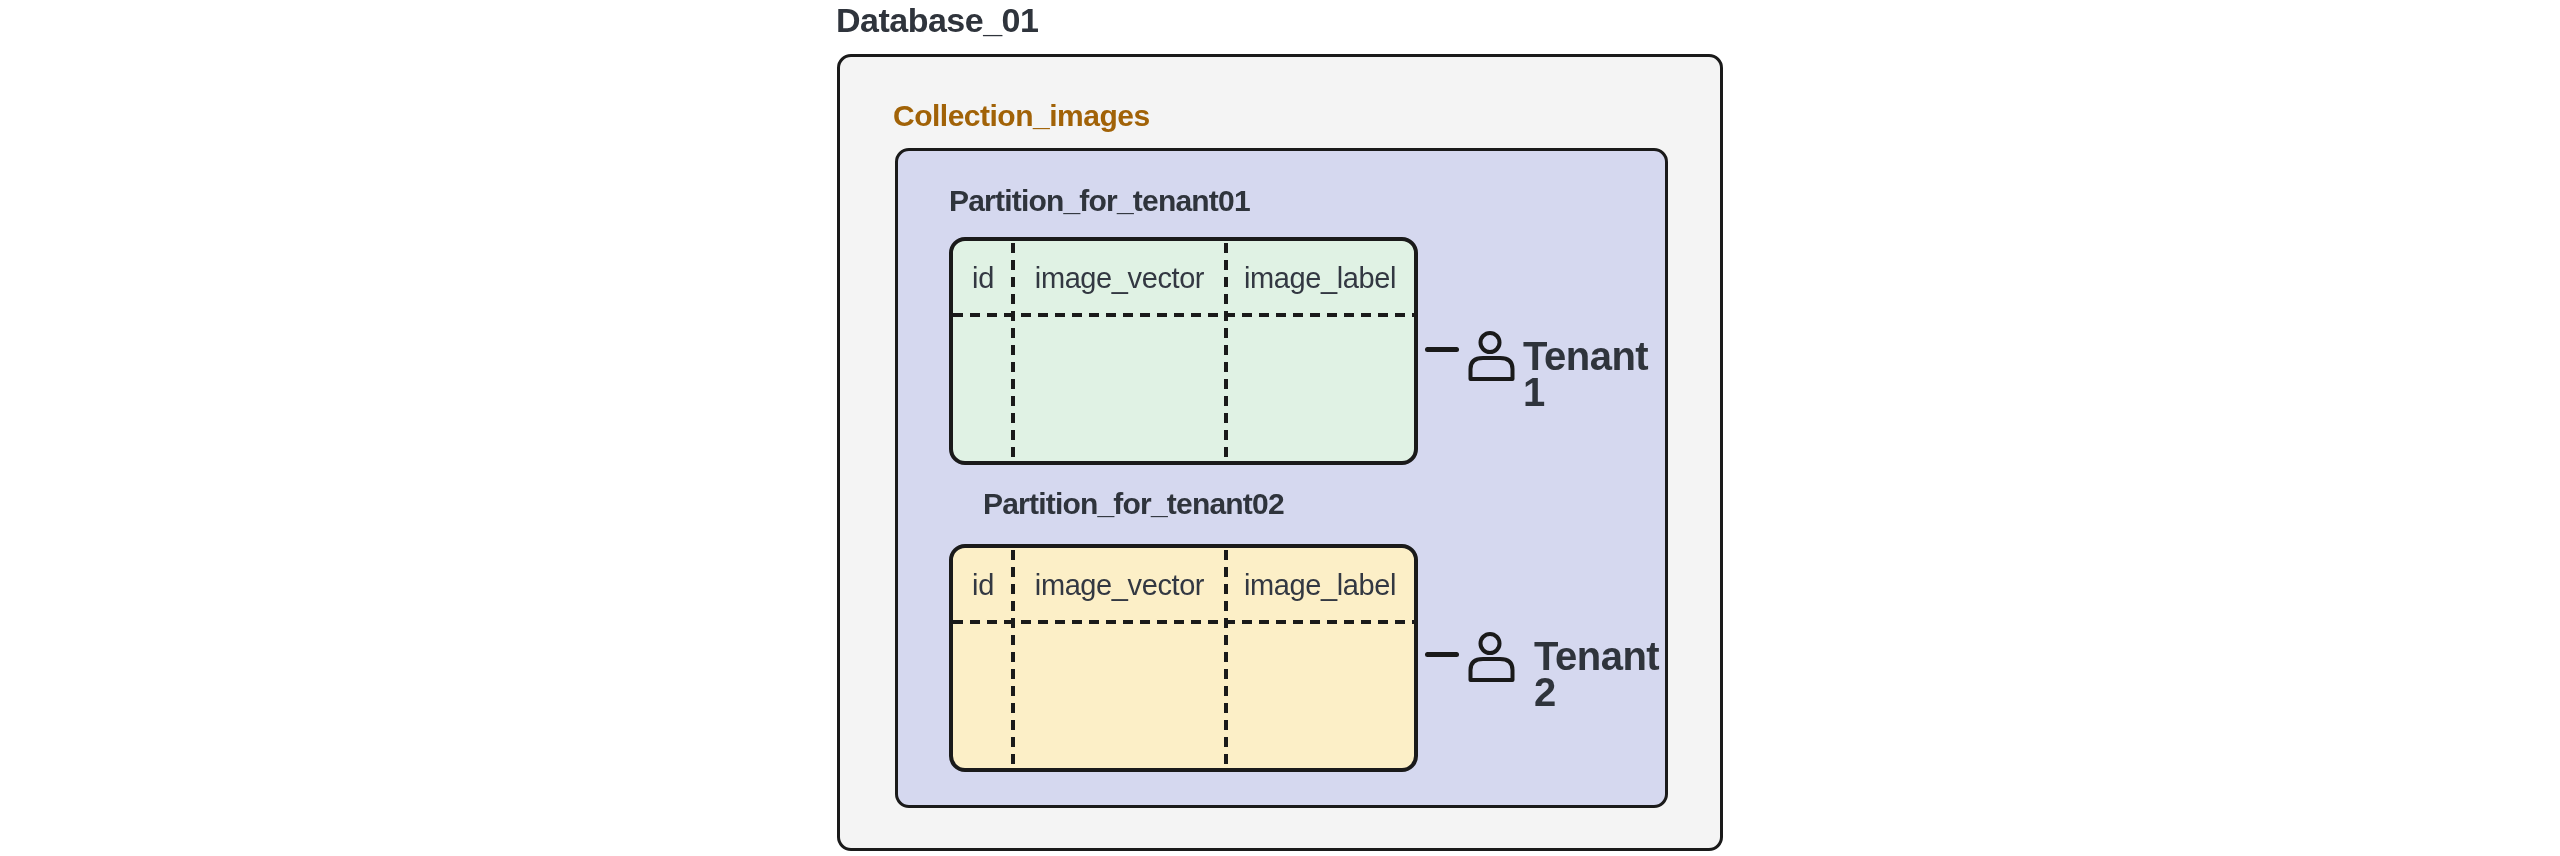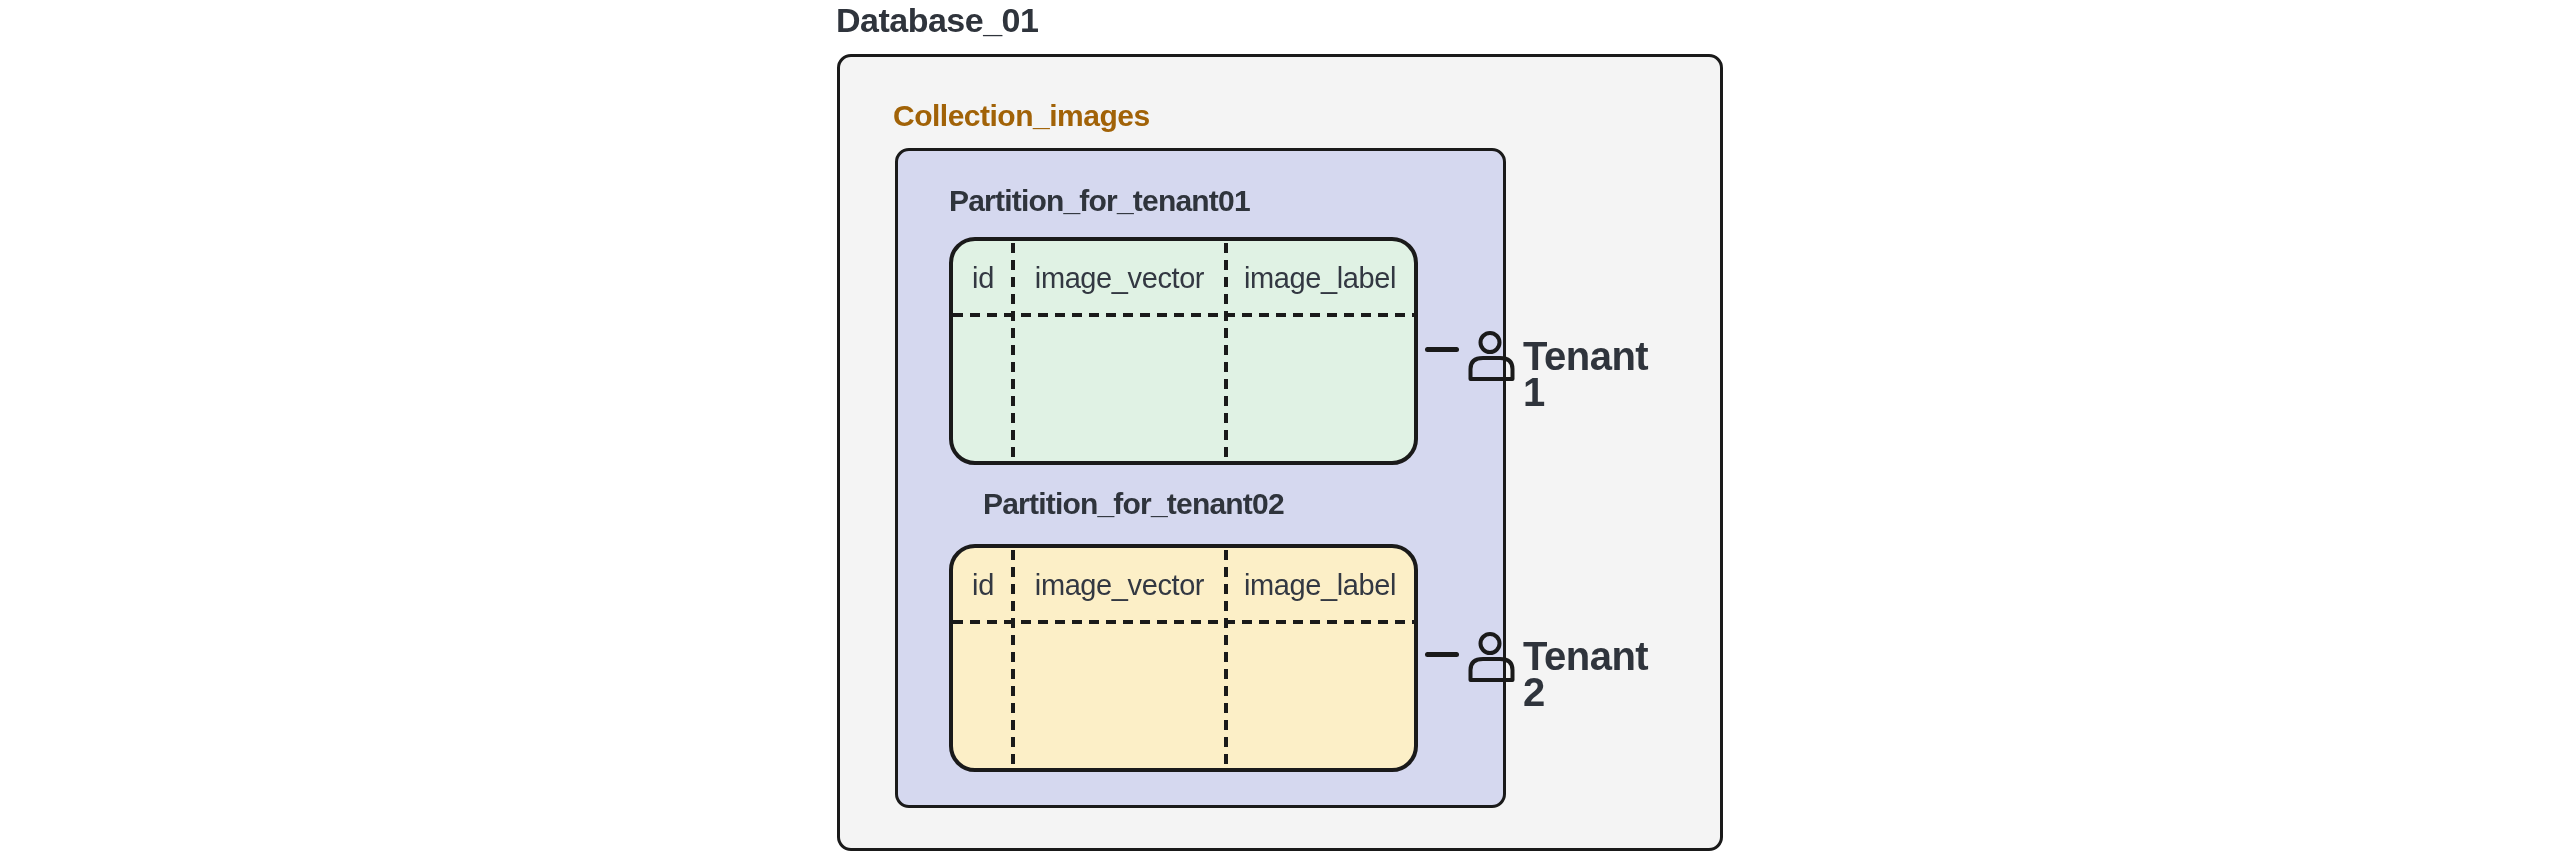--- a/index.html
+++ b/index.html
@@ -43,21 +43,21 @@
     font-size: 30px;
     font-weight: bold;
     letter-spacing: -0.5px;
     color: #a16207;
     line-height: 36px;
   }
   .collection-box {
     position: absolute;
     left: 895px;
     top: 148px;
-    width: 611px;
+    width: 773px;
     height: 660px;
     background: #d5d8ef;
     border: 3px solid #1a1a1a;
     border-radius: 14px;
     box-sizing: border-box;
   }
   .partition-label {
     position: absolute;
     left: 51px;
     font-size: 30px;
@@ -68,21 +68,21 @@
   }
   .partition-label.p1 { top: 33px; }
   .partition-label.p2 { top: 336px; margin-left: 34px; }
 
   .schema-table {
     position: absolute;
     left: 51px;
     width: 469px;
     height: 228px;
     border: 4px solid #1a1a1a;
-    border-radius: 26px;
+    border-radius: 16px;
     box-sizing: border-box;
     text-decoration: underline;
   }
   .schema-table.t1 { top: 86px; }
   .schema-table.t2 { top: 393px; }
 
   .col-header {
     position: absolute;
     top: 0;
     height: 74px;
@@ -138,21 +138,21 @@
   .tenant-label {
     position: absolute;
     left: 625px;
     font-size: 40px;
     font-weight: bold;
     letter-spacing: -0.5px;
     color: #2f343c;
     line-height: 36px;
   }
   .tenant-label.n1 { top: 187px; }
-  .tenant-label.n2 { top: 487px; }
+  .tenant-label.n2 { top: 487px; margin-left: 11px; }
 </style>
 </head>
 <body>
 
 <div class="canvas">
 
   <div class="db-title">Database_01</div>
 
   <div class="db-box"></div>
 

